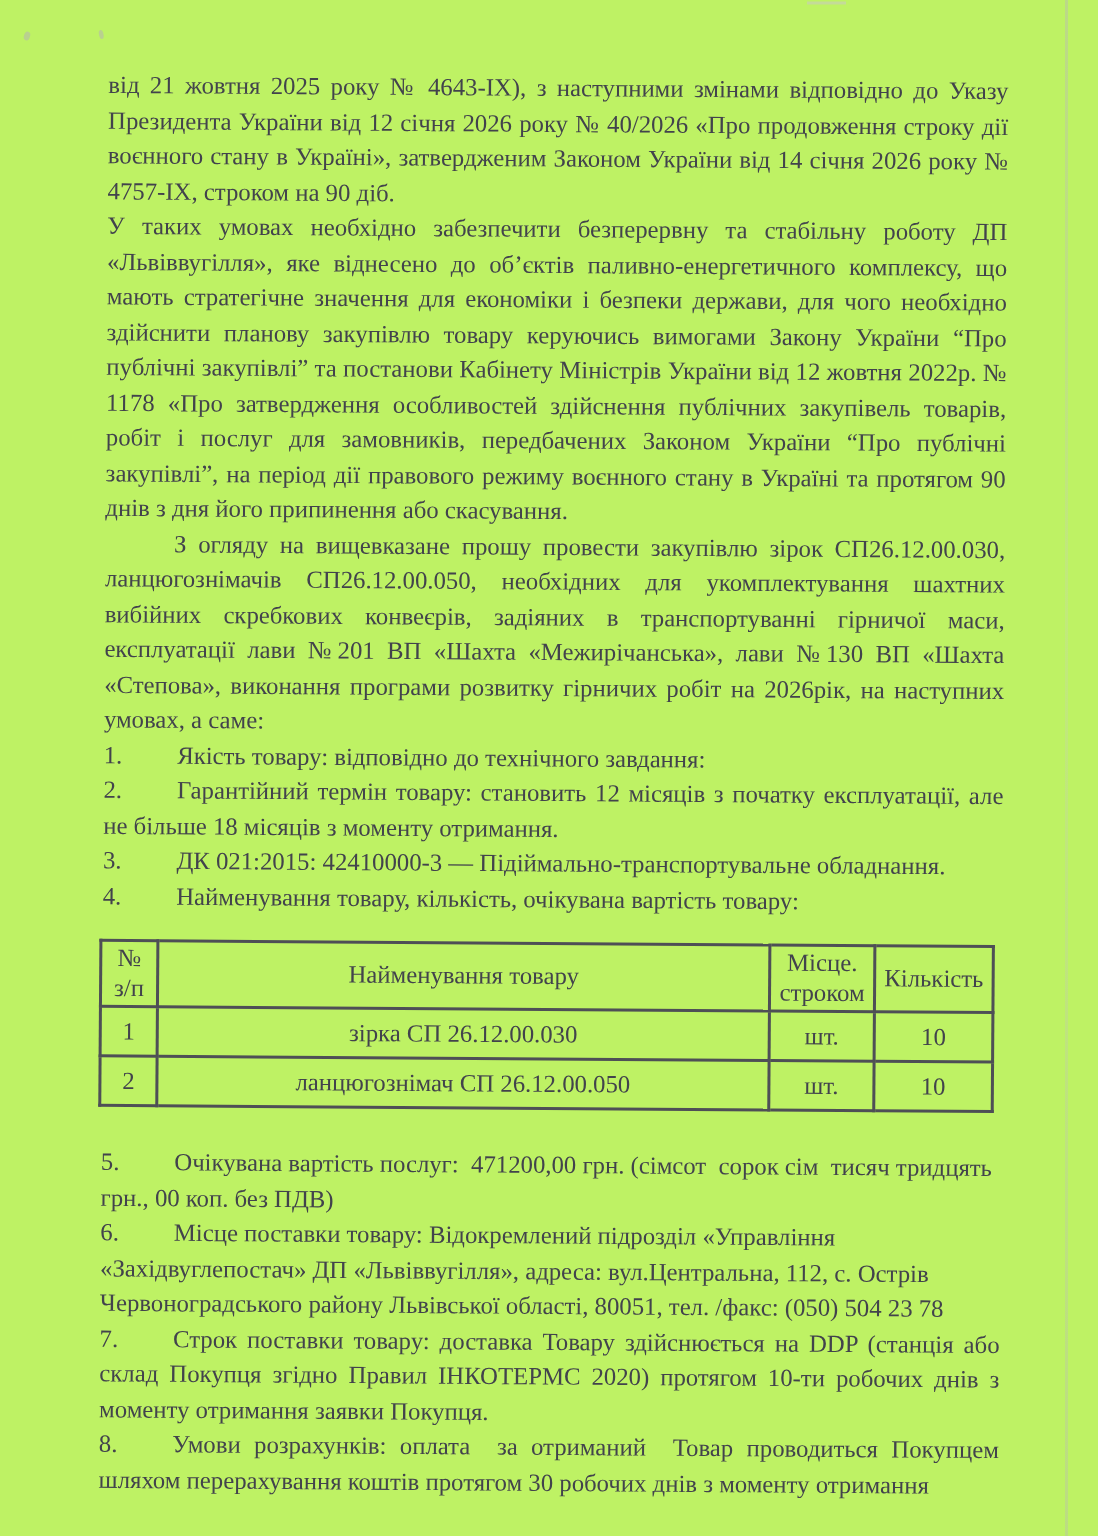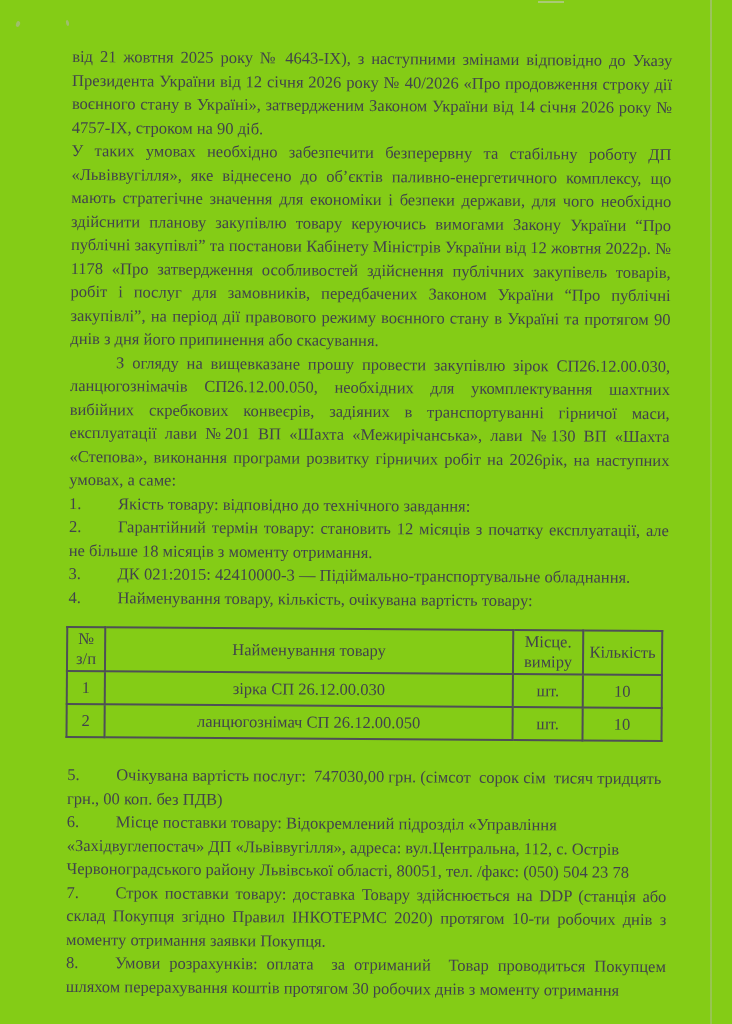--- a/index.html
+++ b/index.html
@@ -6,21 +6,21 @@
   body{
     width:732px;height:1024px;
     background:#fdfdfc;
     font-family:"Liberation Serif","DejaVu Serif",serif;
     color:#42434c;
     overflow:hidden;
     position:relative;
   }
   .page{
     position:absolute;inset:0;
-    background:#84cc16;
+    background:#bef264;
   }
   
   .speck{position:absolute;background:#b5b5b2;border-radius:50%;opacity:.55;}
   .speck-1{left:16px;top:21px;width:4px;height:6px;transform:rotate(18deg);}
   .speck-2{left:66px;top:20px;width:3px;height:6px;transform:rotate(-12deg);}
   .top-line{position:absolute;left:538px;top:1px;width:26px;height:2px;background:#c9c9c5;opacity:.55;}
   .edge-line{position:absolute;left:710px;top:0;width:2px;height:100%;
     background:linear-gradient(to bottom,rgba(185,185,180,.45),rgba(205,205,200,.22) 40%,rgba(185,185,180,.38));}
   .content{
     position:absolute;left:69px;top:47px;width:600px;
@@ -82,21 +82,21 @@
         <tr>
           <th>
             <div>№</div>
             <div>з/п</div>
           </th>
           <th class="h-name">
             <div>Найменування товару</div>
           </th>
           <th>
             <div>Місце.</div>
-            <div>виміру</div>
+            <div>строком</div>
           </th>
           <th>
             <div>Кількість</div>
           </th>
         </tr>
       </thead>
       <tbody>
         <tr>
           <td>1</td>
           <td class="c-name">зірка СП 26.12.00.030</td>
@@ -105,19 +105,19 @@
         </tr>
         <tr>
           <td>2</td>
           <td class="c-name">ланцюгознімач СП 26.12.00.050</td>
           <td>шт.</td>
           <td>10</td>
         </tr>
       </tbody>
     </table>
 
-    <div class="li ragged"><span class="li-num">5.</span><span class="li-text">Очікувана вартість послуг:  747030,00 грн. (сімсот  сорок сім  тисяч тридцять грн., 00 коп. без ПДВ)</span></div>
+    <div class="li ragged"><span class="li-num">5.</span><span class="li-text">Очікувана вартість послуг:  471200,00 грн. (сімсот  сорок сім  тисяч тридцять грн., 00 коп. без ПДВ)</span></div>
     <div class="li ragged"><span class="li-num">6.</span><span class="li-text">Місце поставки товару: Відокремлений підрозділ «Управління «Західвуглепостач» ДП «Львіввугілля», адреса: вул.Центральна, 112, с. Острів Червоноградського району Львівської області, 80051, тел. /факс: (050) 504 23 78</span></div>
     <div class="li justify"><span class="li-num">7.</span><span class="li-text">Строк поставки товару: доставка Товару здійснюється на DDP (станція або склад Покупця згідно Правил ІНКОТЕРМС 2020) протягом 10-ти робочих днів з моменту отримання заявки Покупця.</span></div>
     <div class="li justify"><span class="li-num">8.</span><span class="li-text">Умови розрахунків: оплата  за отриманий  Товар проводиться Покупцем шляхом перерахування коштів протягом 30 робочих днів з моменту отримання</span></div>
 
   </div>
 </div>
 
 </body></html>

